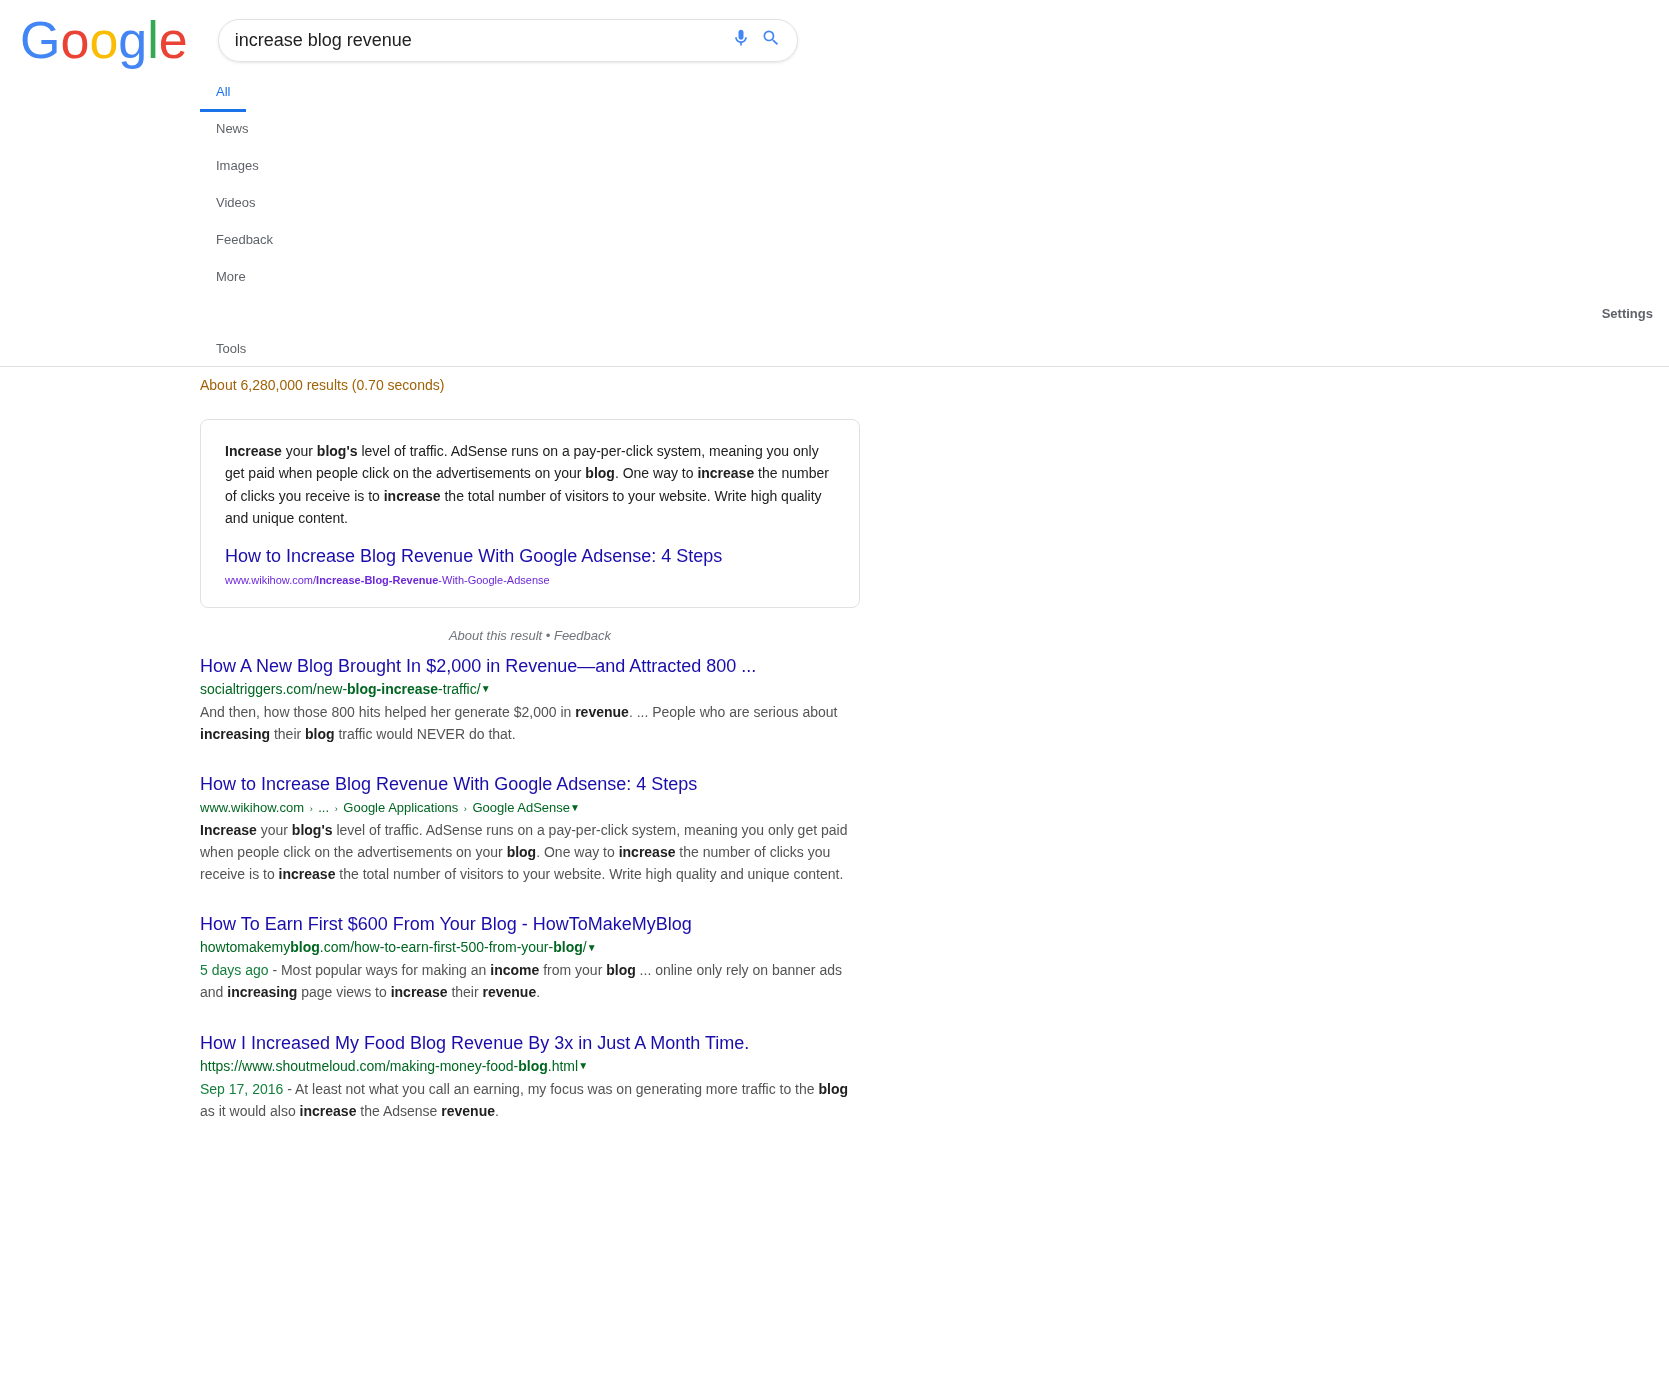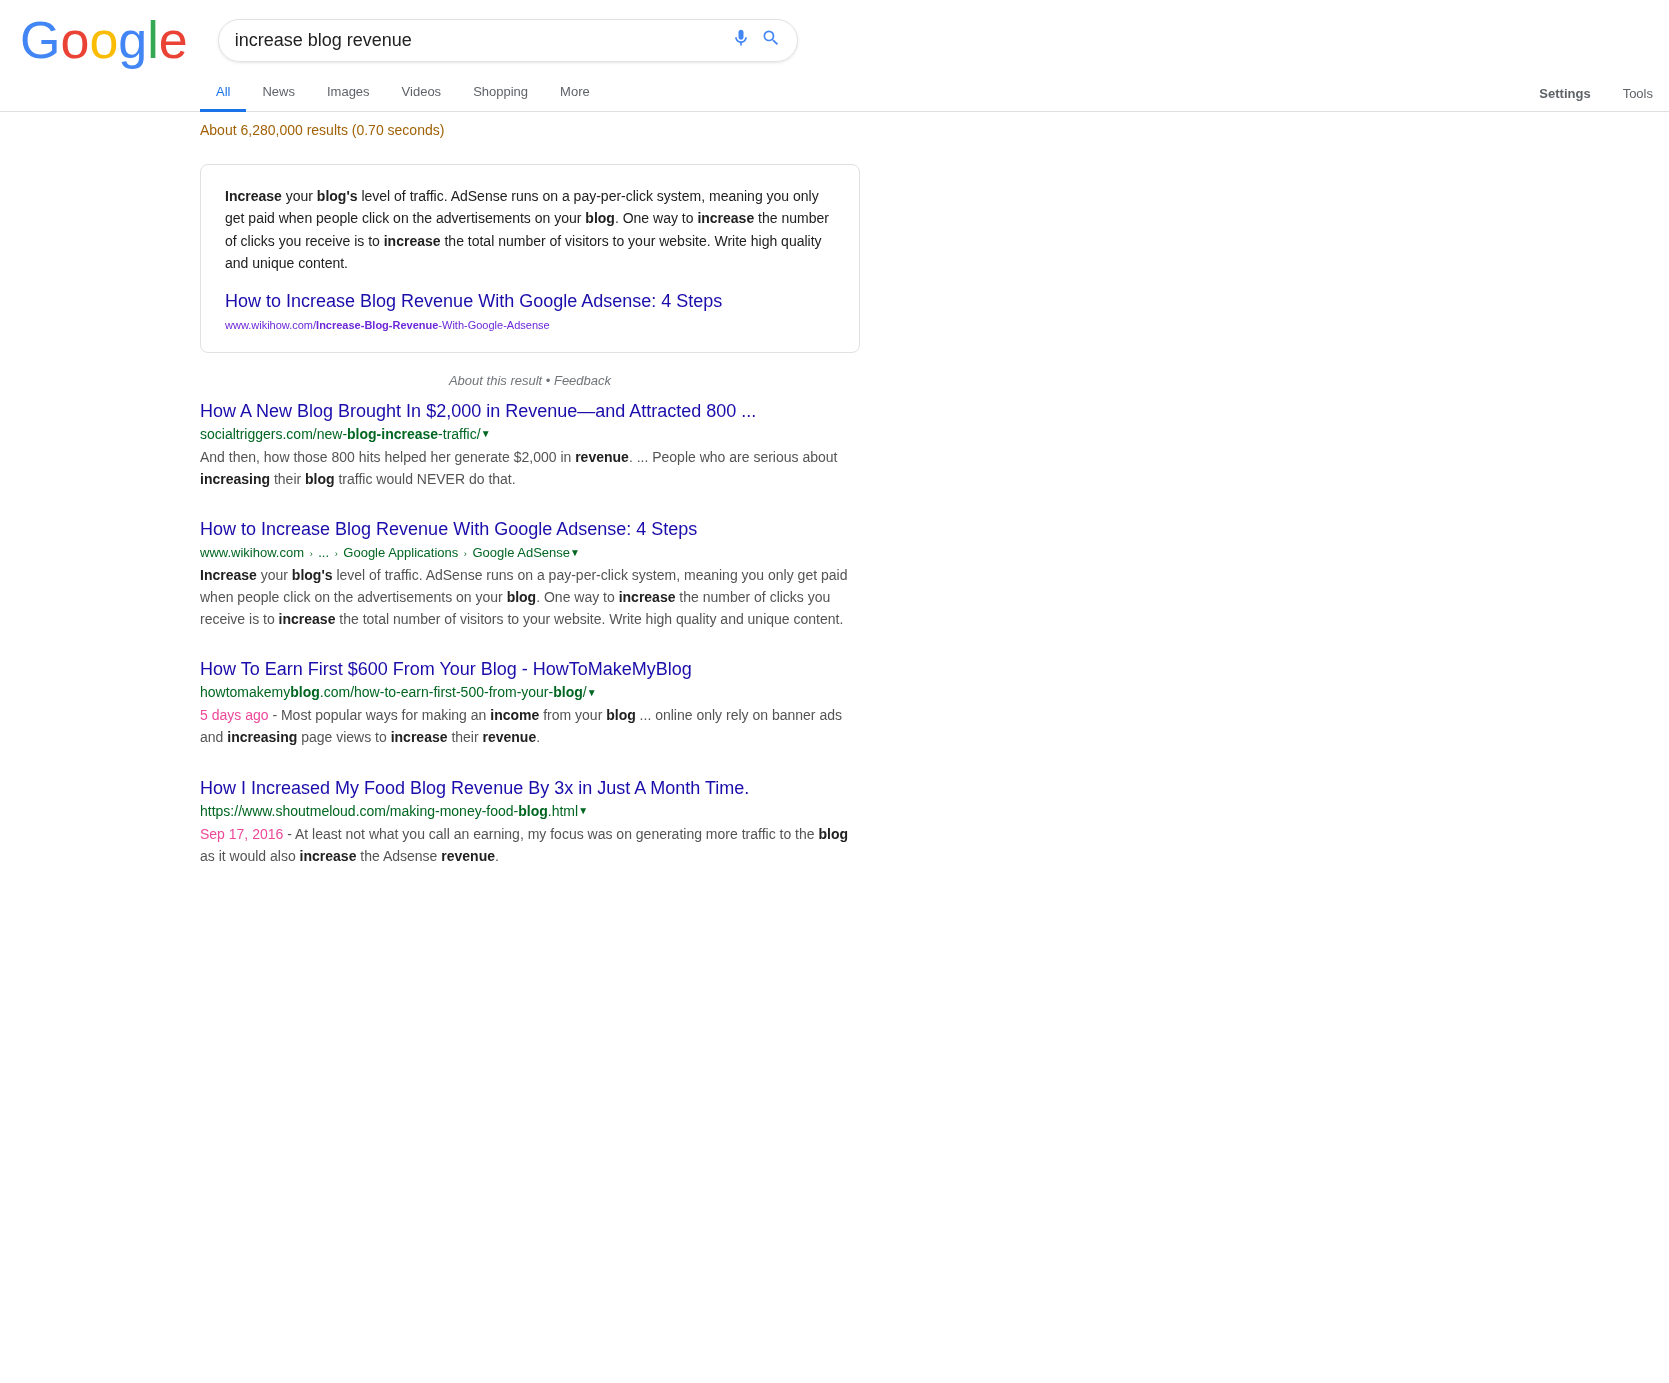--- a/index.html
+++ b/index.html
@@ -14,21 +14,21 @@
     .logo-g2 { color: #4285F4; font-size: 52px; font-family: 'Product Sans', Arial, sans-serif; font-weight: 400; line-height: 1; }
     .logo-l { color: #34A853; font-size: 52px; font-family: 'Product Sans', Arial, sans-serif; font-weight: 400; line-height: 1; }
     .logo-e { color: #EA4335; font-size: 52px; font-family: 'Product Sans', Arial, sans-serif; font-weight: 400; line-height: 1; }
 
     .search-bar-wrapper { display: flex; align-items: center; border: 1px solid #dfe1e5; border-radius: 24px; padding: 8px 16px; width: 580px; gap: 10px; box-shadow: 0 1px 3px rgba(0,0,0,0.1); }
     .search-input { border: none; outline: none; font-size: 18px; flex: 1; color: #212121; }
     .mic-icon { color: #4285F4; font-size: 20px; cursor: pointer; }
     .search-icon-btn { color: #4285F4; font-size: 20px; cursor: pointer; border: none; background: none; padding: 0; }
 
     
-    .nav-tabs { display: flex; align-items: flex-end; padding: 8px 0 0 200px; border-bottom: 1px solid #e0e0e0; gap: 0; }
+    .nav-tabs { display: flex; align-items: flex-start; padding: 8px 0 0 200px; border-bottom: 1px solid #e0e0e0; gap: 0; flex-direction: column; }
     .nav-tab { padding: 10px 16px; font-size: 13px; color: #5f6368; cursor: pointer; text-decoration: none; border-bottom: 3px solid transparent; margin-bottom: -1px; }
     .nav-tab.active { color: #1a73e8; border-bottom: 3px solid #1a73e8; font-weight: 500; }
     .nav-settings { margin-left: auto; padding: 10px 16px; font-size: 13px; color: #5f6368; cursor: pointer; font-weight: bold; }
     .nav-tools { padding: 10px 16px; font-size: 13px; color: #5f6368; cursor: pointer; }
 
     
     .results-info { padding: 10px 16px 10px 200px; font-size: 14px; color: #a16207; }
 
     
     .main-content { padding: 16px 0 0 200px; max-width: 980px; }
@@ -44,21 +44,21 @@
 
     
     .search-result { margin-bottom: 28px; max-width: 660px; }
     .result-title { font-size: 18px; color: #1a0dab; text-decoration: none; display: block; margin-bottom: 3px; line-height: 1.3; }
     .result-url-row { display: flex; align-items: center; gap: 0; margin-bottom: 4px; }
     .result-url { font-size: 14px; color: #006621; }
     .result-url b { font-weight: 700; }
     .result-url-arrow { font-size: 10px; color: #006621; }
     .result-desc { font-size: 14px; color: #545454; line-height: 1.58; }
     .result-desc b { font-weight: 700; color: #212121; }
-    .result-date { color: #ec4899; }
+    .result-date { color: #15803d; }
     .breadcrumb { font-size: 13px; color: #006621; }
     .breadcrumb-arrow { font-size: 9px; color: #006621; margin: 0 2px; }
   </style>
 </head>
 <body>
 
 <div class="header">
   <div class="logo">
     <span class="logo-g">G</span>
     <span class="logo-o1">o</span>
@@ -82,21 +82,21 @@
       </svg>
     </button>
   </div>
 </div>
 
 <nav class="nav-tabs">
   <a class="nav-tab active">All</a>
   <a class="nav-tab">News</a>
   <a class="nav-tab">Images</a>
   <a class="nav-tab">Videos</a>
-  <a class="nav-tab">Shopping</a>
+  <a class="nav-tab">Feedback</a>
   <a class="nav-tab">More</a>
   <a class="nav-settings">Settings</a>
   <a class="nav-tools">Tools</a>
 </nav>
 
 <div class="results-info">
   <span>About 6,280,000 results (0.70 seconds)</span>
 </div>
 
 <div class="main-content">

